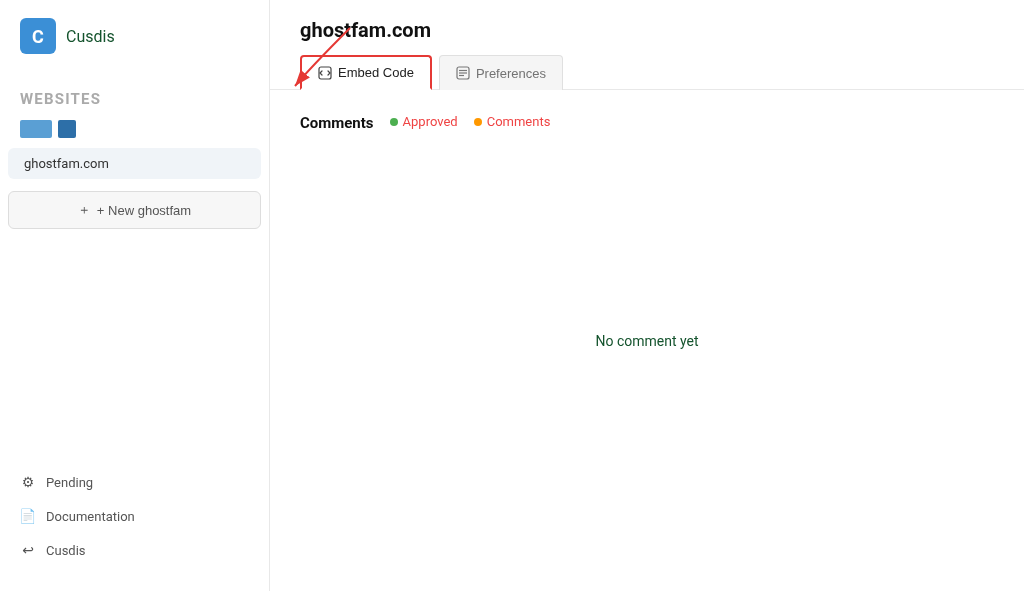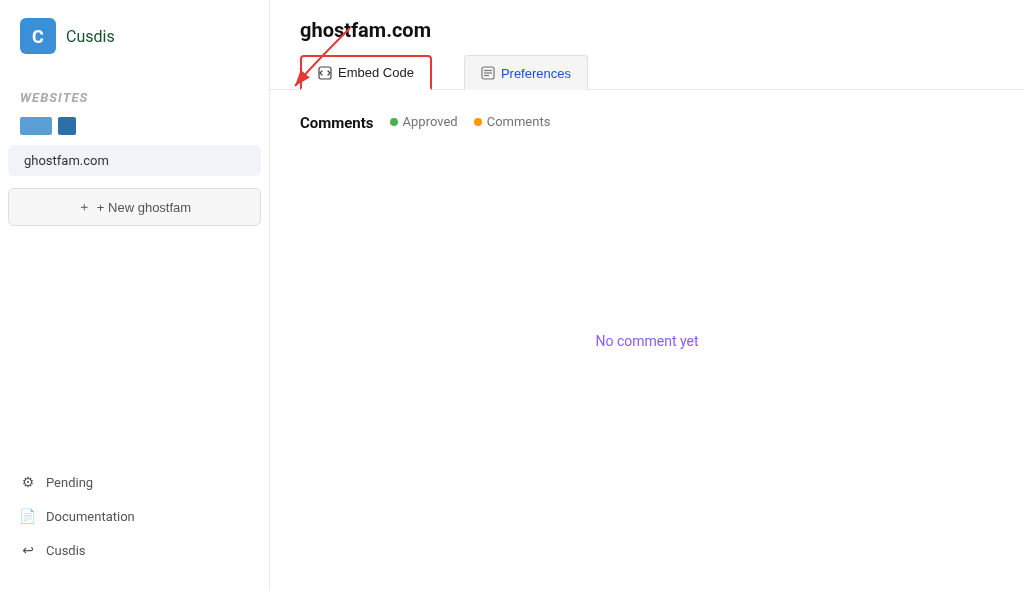--- a/index.html
+++ b/index.html
@@ -44,27 +44,26 @@
       font-weight: bold;
     }
 
     .logo-text {
       font-size: 16px;
       font-weight: 400;
       color: #14532d;
     }
 
     .sidebar-section-label {
-      font-size: 13px;
+      font-size: 15px;
       font-weight: 700;
       color: #aaa;
       letter-spacing: 0.08em;
       padding: 18px 20px 8px 20px;
       text-transform: uppercase;
-      font-style: italic;
     }
 
     .website-favicon-row {
       display: flex;
       align-items: center;
       gap: 6px;
       padding: 4px 20px 8px 20px;
     }
 
     .favicon-rect-1 {
@@ -150,21 +149,21 @@
 
     .site-title {
       font-size: 20px;
       font-weight: 700;
       color: #111;
       margin-bottom: 12px;
     }
 
     .main-tabs {
       display: flex;
-      gap: 12px;
+      gap: 3px;
     }
 
     .tab-btn {
       display: flex;
       align-items: center;
       gap: 6px;
       padding: 8px 16px;
       font-size: 13px;
       border: 1px solid transparent;
       border-radius: 4px 4px 0 0;
@@ -181,23 +180,23 @@
       background: #fff;
       color: #222;
       font-weight: 500;
       border-radius: 4px 4px 0 0;
     }
 
     .tab-btn.inactive {
       border: 1px solid #e0e0e0;
       border-bottom: none;
       background: #f5f5f5;
-      color: #1d4ed8;
+      color: #737373;
       border-radius: 4px 4px 0 0;
-      margin-left: 20px;
+      margin-left: 4px;
     }
 
     .main-body {
       flex: 1;
       padding: 24px 30px;
       position: relative;
     }
 
     .comments-bar {
       display: flex;
@@ -210,40 +209,40 @@
       font-size: 15px;
       font-weight: 700;
       color: #111;
     }
 
     .filter-badge {
       display: flex;
       align-items: center;
       gap: 5px;
       font-size: 13px;
-      color: #737373;
+      color: #ef4444;
       cursor: pointer;
     }
 
     .dot {
       width: 8px;
       height: 8px;
       border-radius: 50%;
       display: inline-block;
     }
 
     .dot-approved { background: #4caf50; }
     .dot-pending { background: #ff9800; }
 
     .no-comment {
       position: absolute;
       top: 50%;
       left: 50%;
       transform: translate(-50%, -50%);
-      color: #8b5cf6;
+      color: #14532d;
       font-size: 14px;
     }
 
     
     .tab-icon {
       width: 14px;
       height: 14px;
       display: inline-block;
     }
   </style>

